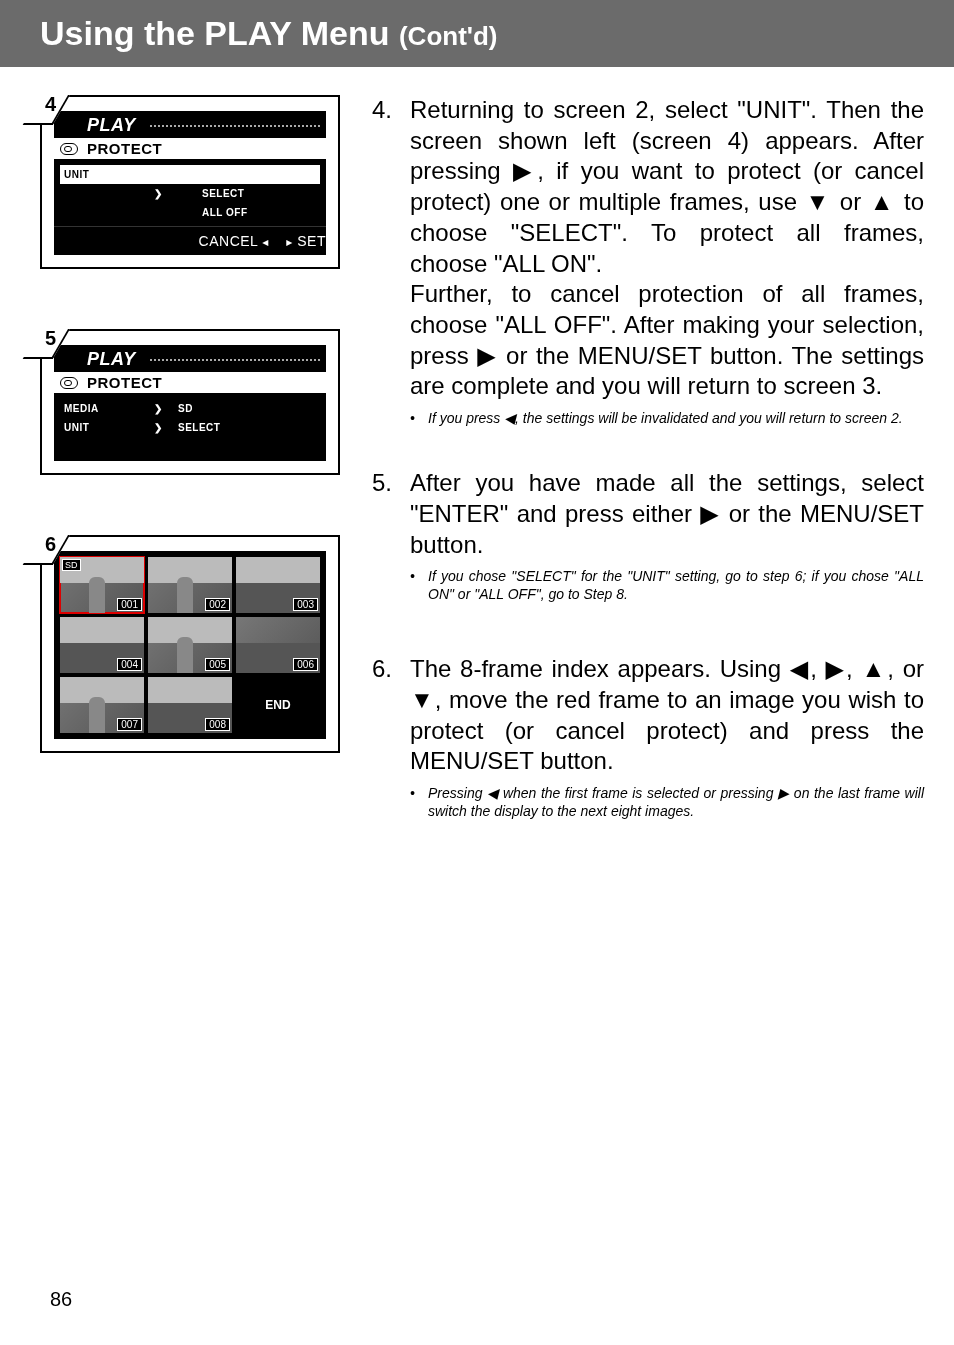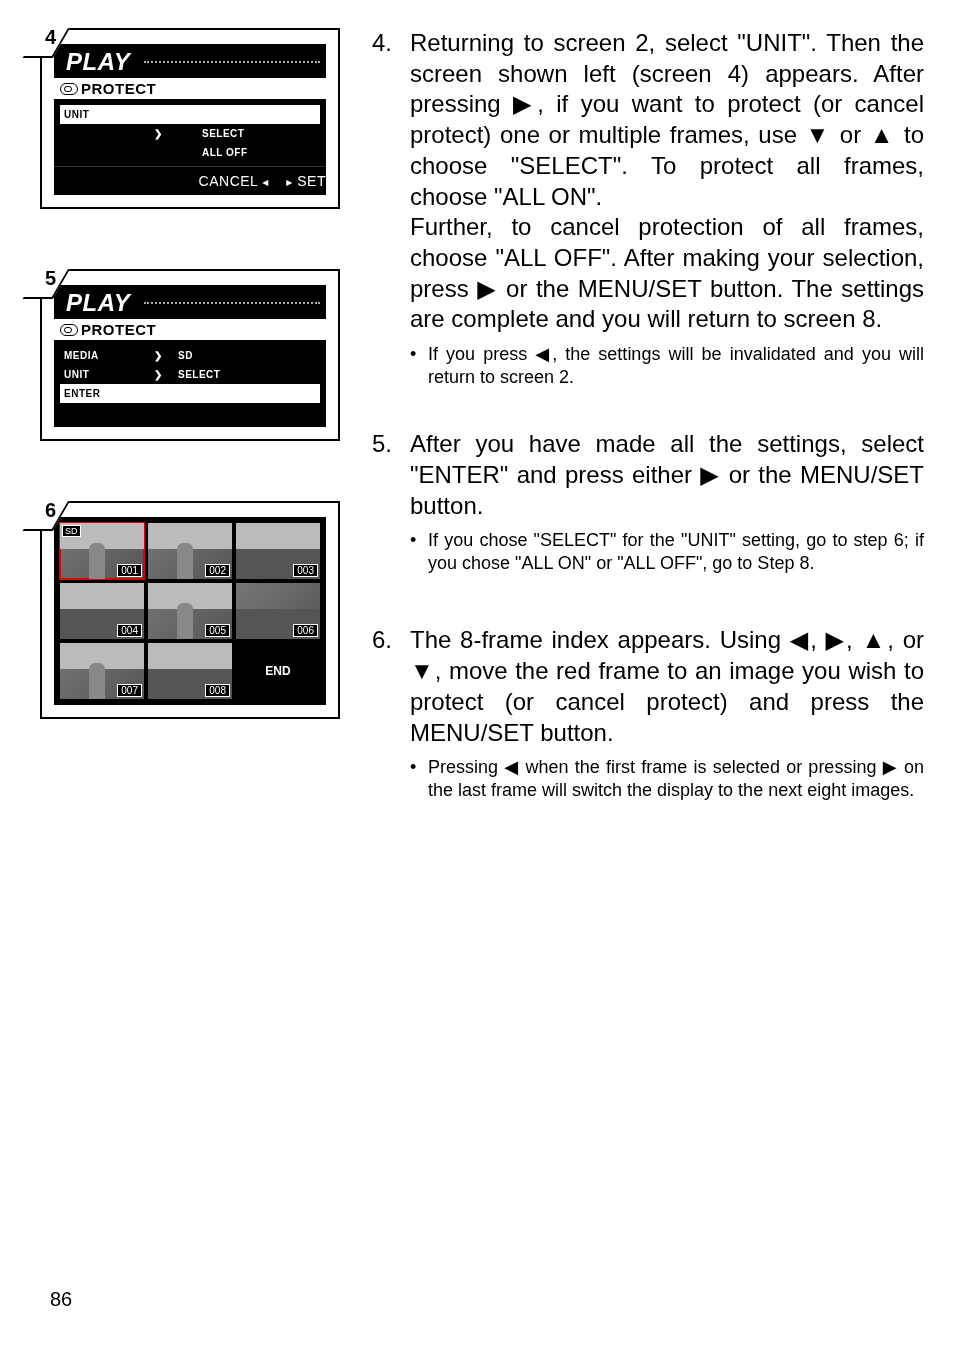--- a/index.html
+++ b/index.html
@@ -11,23 +11,23 @@
   .content { display: flex; padding: 28px 30px 0 40px; gap: 22px; }
   .left-col { width: 310px; display: flex; flex-direction: column; gap: 60px; }
   .right-col { flex: 1; font-size: 24px; line-height: 1.28; }
 
   .screenshot-frame { border: 2px solid #000; position: relative; width: 300px; padding: 14px 12px 12px 12px; }
   .corner-badge { position: absolute; top: -2px; left: -2px; width: 30px; height: 30px; background: #fff; border-right: 2px solid #000; border-bottom: 2px solid #000; transform: skewX(-30deg); transform-origin: top left; }
   .corner-num { position: absolute; top: -4px; left: 3px; font-weight: bold; font-size: 20px; z-index: 2; }
 
   .lcd { background: #000; color: #fff; font-family: Arial, sans-serif; font-size: 16px; letter-spacing: 0.5px; }
   .lcd-header { display: flex; align-items: center; padding: 4px 6px 2px 6px; }
-  .lcd-title { font-weight: bold; font-style: italic; font-size: 24px; padding: 0 6px; }
+  .lcd-title { font-weight: bold; font-style: italic; font-size: 18px; padding: 0 6px; margin-left: 21px; }
   .dots { flex: 1; border-top: 2px dotted #aaa; margin-left: 8px; height: 0; }
-  .lcd-sub { background: #fff; color: #000; font-weight: bold; padding: 2px 6px; font-size: 15px; display: flex; align-items: center; gap: 3px; }
+  .lcd-sub { background: #fff; color: #000; font-weight: bold; padding: 2px 6px; font-size: 15px; display: flex; align-items: center; gap: 9px; }
   .key-icon { display: inline-block; width: 18px; height: 12px; border: 1.5px solid #000; border-radius: 6px; position: relative; }
   .key-icon::after { content: ""; position: absolute; left: 3px; top: 2px; width: 6px; height: 4px; border: 1.5px solid #000; border-radius: 3px; }
   .lcd-body { padding: 6px 6px 4px 6px; }
   .lcd-row { display: flex; align-items: center; padding: 4px 4px; font-weight: bold; font-size: 10px; }
   .lcd-row.hi { background: #fff; color: #000; }
   .lcd-row .lbl { width: 90px; }
   .lcd-row .arrow { width: 20px; }
   .lcd-row .val { flex: 1; text-align: left; padding-left: 4px; }
   .lcd-row.indent .val { padding-left: 28px; }
   .lcd-footer { text-align: right; font-size: 14px; padding: 6px 0 6px 0; border-top: 1px solid #333; letter-spacing: 0.5px; }
@@ -45,30 +45,33 @@
   .person { position:absolute; bottom:0; left:35%; width:16px; height:36px; background:#888; border-radius:6px 6px 0 0; }
   .sky { position:absolute; top:0; left:0; right:0; height:26px; background:#bbb; }
   .ground { position:absolute; bottom:0; left:0; right:0; height:30px; background:#555; }
 
   
   .step { display: flex; margin-bottom: 40px; }
   .step-num { width: 38px; flex-shrink: 0; }
   .step-body { flex: 1; text-align: justify; }
   .step-body p { margin-bottom: 0; }
   .bullets { margin-top: 8px; padding-left: 0; }
-  .bullets li { font-size: 18px; line-height: 1.28; list-style: none; display: flex; text-align: justify; }
+  .bullets li { font-size: 14px; line-height: 1.28; list-style: none; display: flex; text-align: justify; font-style: italic; }
   .bullets li::before { content: "•"; width: 18px; flex-shrink: 0; }
 
   .page-num { position: absolute; bottom: 34px; left: 50px; font-size: 20px; }
 </style>
 </head>
 <body>
 
 <div class="page">
 
+  <div class="header-bar">
+    <span class="title-main">Using the PLAY Menu </span><span class="title-sub">(Cont'd)</span>
+  </div>
 
   <div class="content">
 
     <div class="left-col">
 
       <div class="screenshot-frame">
         <span class="corner-num">4</span>
         <div class="corner-badge"></div>
         <div class="lcd">
           <div class="lcd-header">
@@ -122,25 +125,20 @@
             <div class="lcd-row">
               <span class="lbl">MEDIA</span>
               <span class="arrow">❯</span>
               <span class="val">SD</span>
             </div>
             <div class="lcd-row">
               <span class="lbl">UNIT</span>
               <span class="arrow">❯</span>
               <span class="val">SELECT</span>
             </div>
-            <div class="lcd-row hi">
-              <span class="lbl">ENTER</span>
-              <span class="arrow"></span>
-              <span class="val"></span>
-            </div>
             <div style="height:20px"></div>
           </div>
         </div>
       </div>
 
       <div class="screenshot-frame">
         <span class="corner-num">6</span>
         <div class="corner-badge"></div>
         <div class="thumb-grid">
           <div class="thumb sel">
@@ -206,21 +204,21 @@
       </div>
 
     </div>
 
     <div class="right-col">
 
       <div class="step">
         <div class="step-num">4.</div>
         <div class="step-body">
           <p>Returning to screen 2, select "UNIT". Then the screen shown left (screen 4) appears. After pressing ▶, if you want to protect (or cancel protect) one or multiple frames, use ▼ or ▲ to choose "SELECT". To protect all frames, choose "ALL ON".</p>
-          <p>Further, to cancel protection of all frames, choose "ALL OFF". After making your selection, press ▶ or the MENU/SET button. The settings are complete and you will return to screen 8.</p>
+          <p>Further, to cancel protection of all frames, choose "ALL OFF". After making your selection, press ▶ or the MENU/SET button. The settings are complete and you will return to screen 3.</p>
           <ul class="bullets">
             <li>
                 <span>If you press ◀, the settings will be invalidated and you will return to screen 2.</span>
               </li>
           </ul>
         </div>
       </div>
 
       <div class="step">
         <div class="step-num">5.</div>

